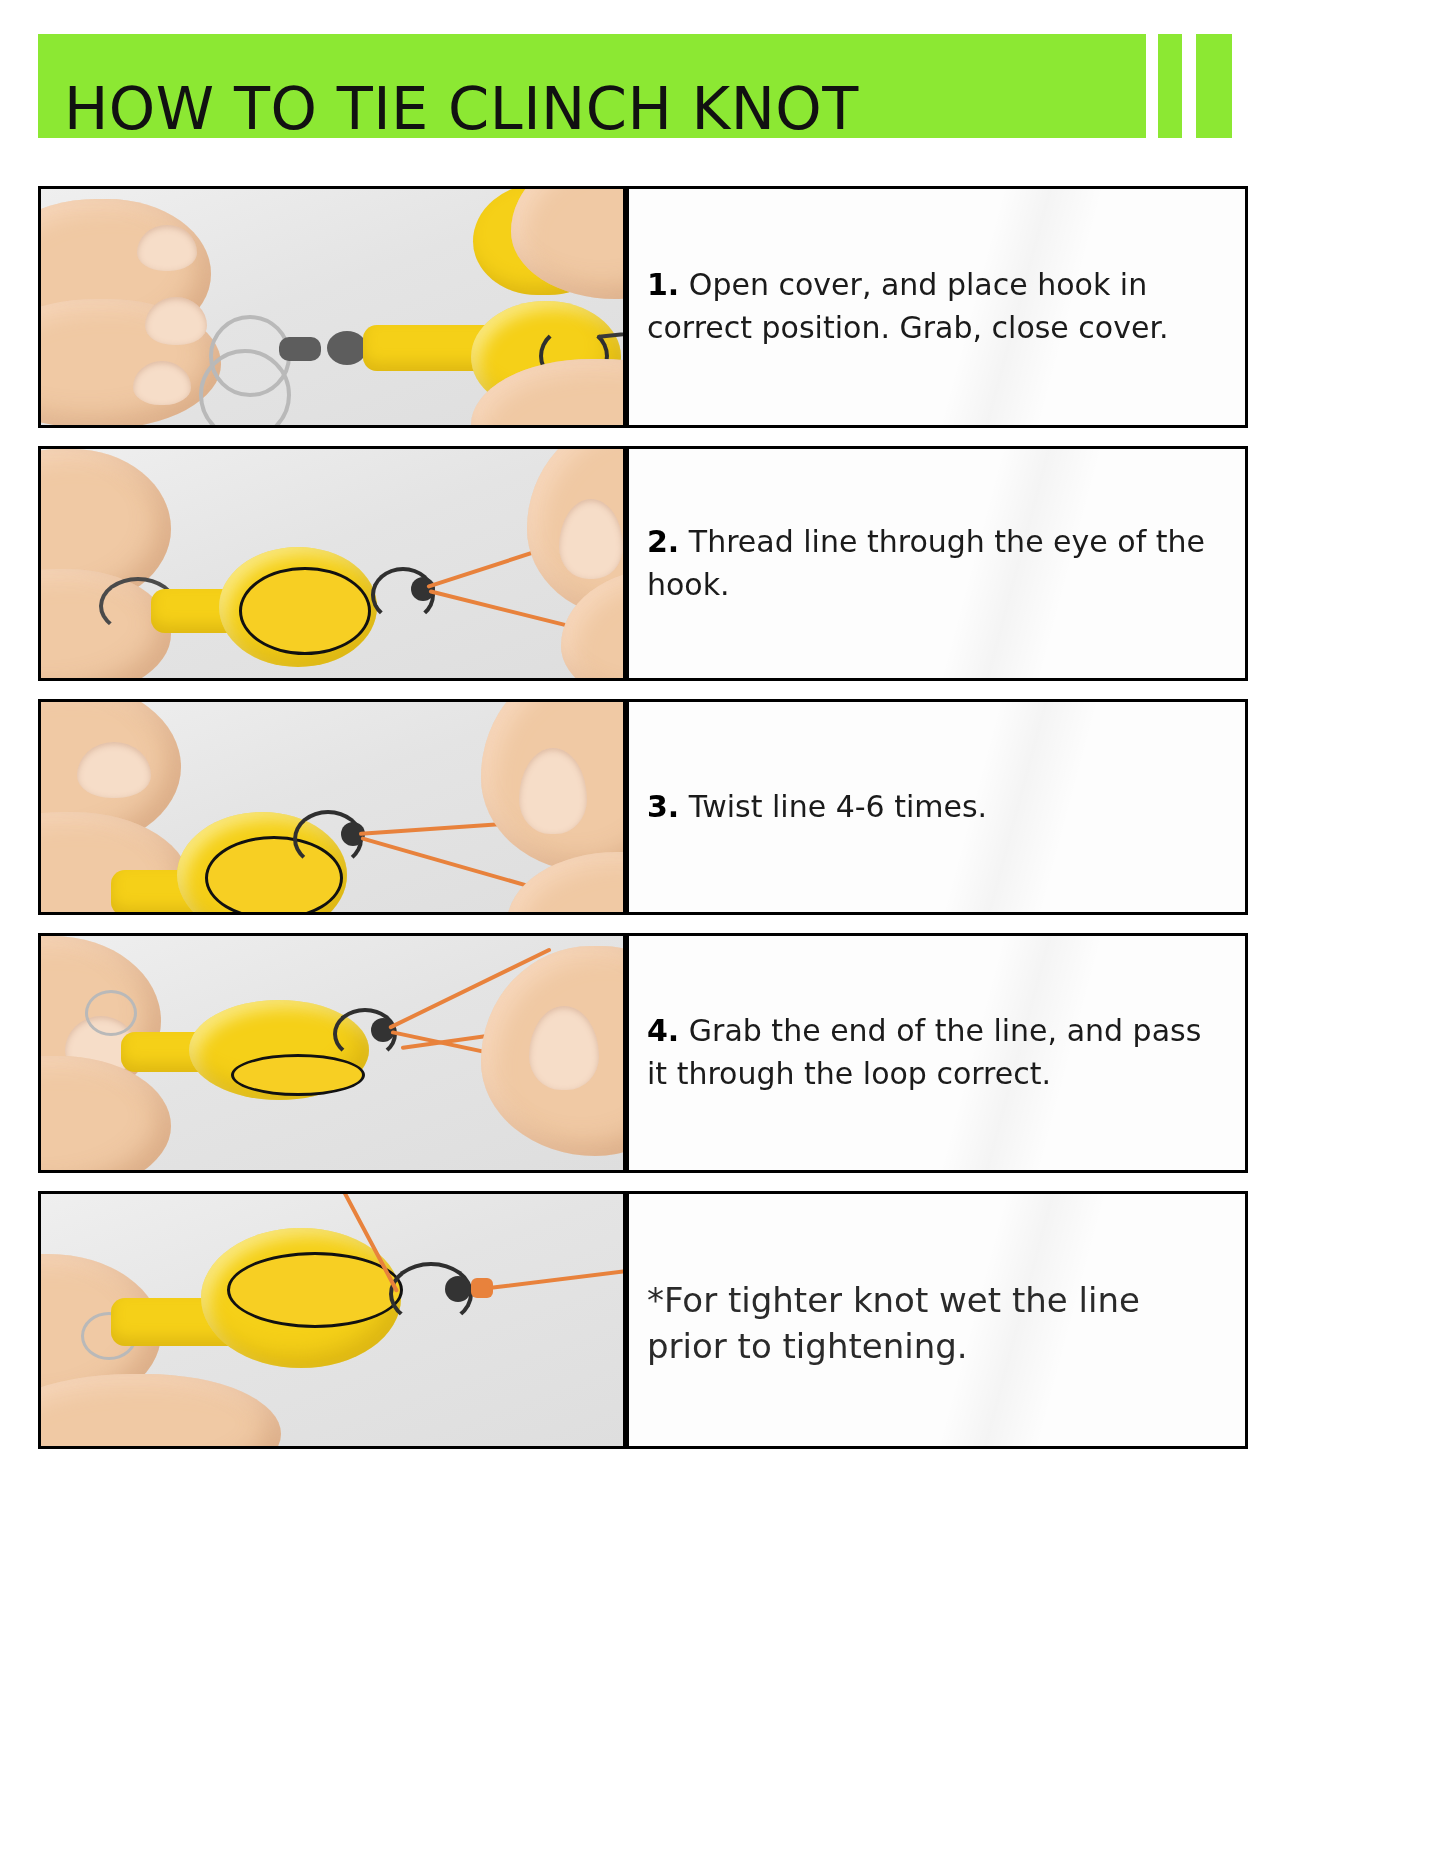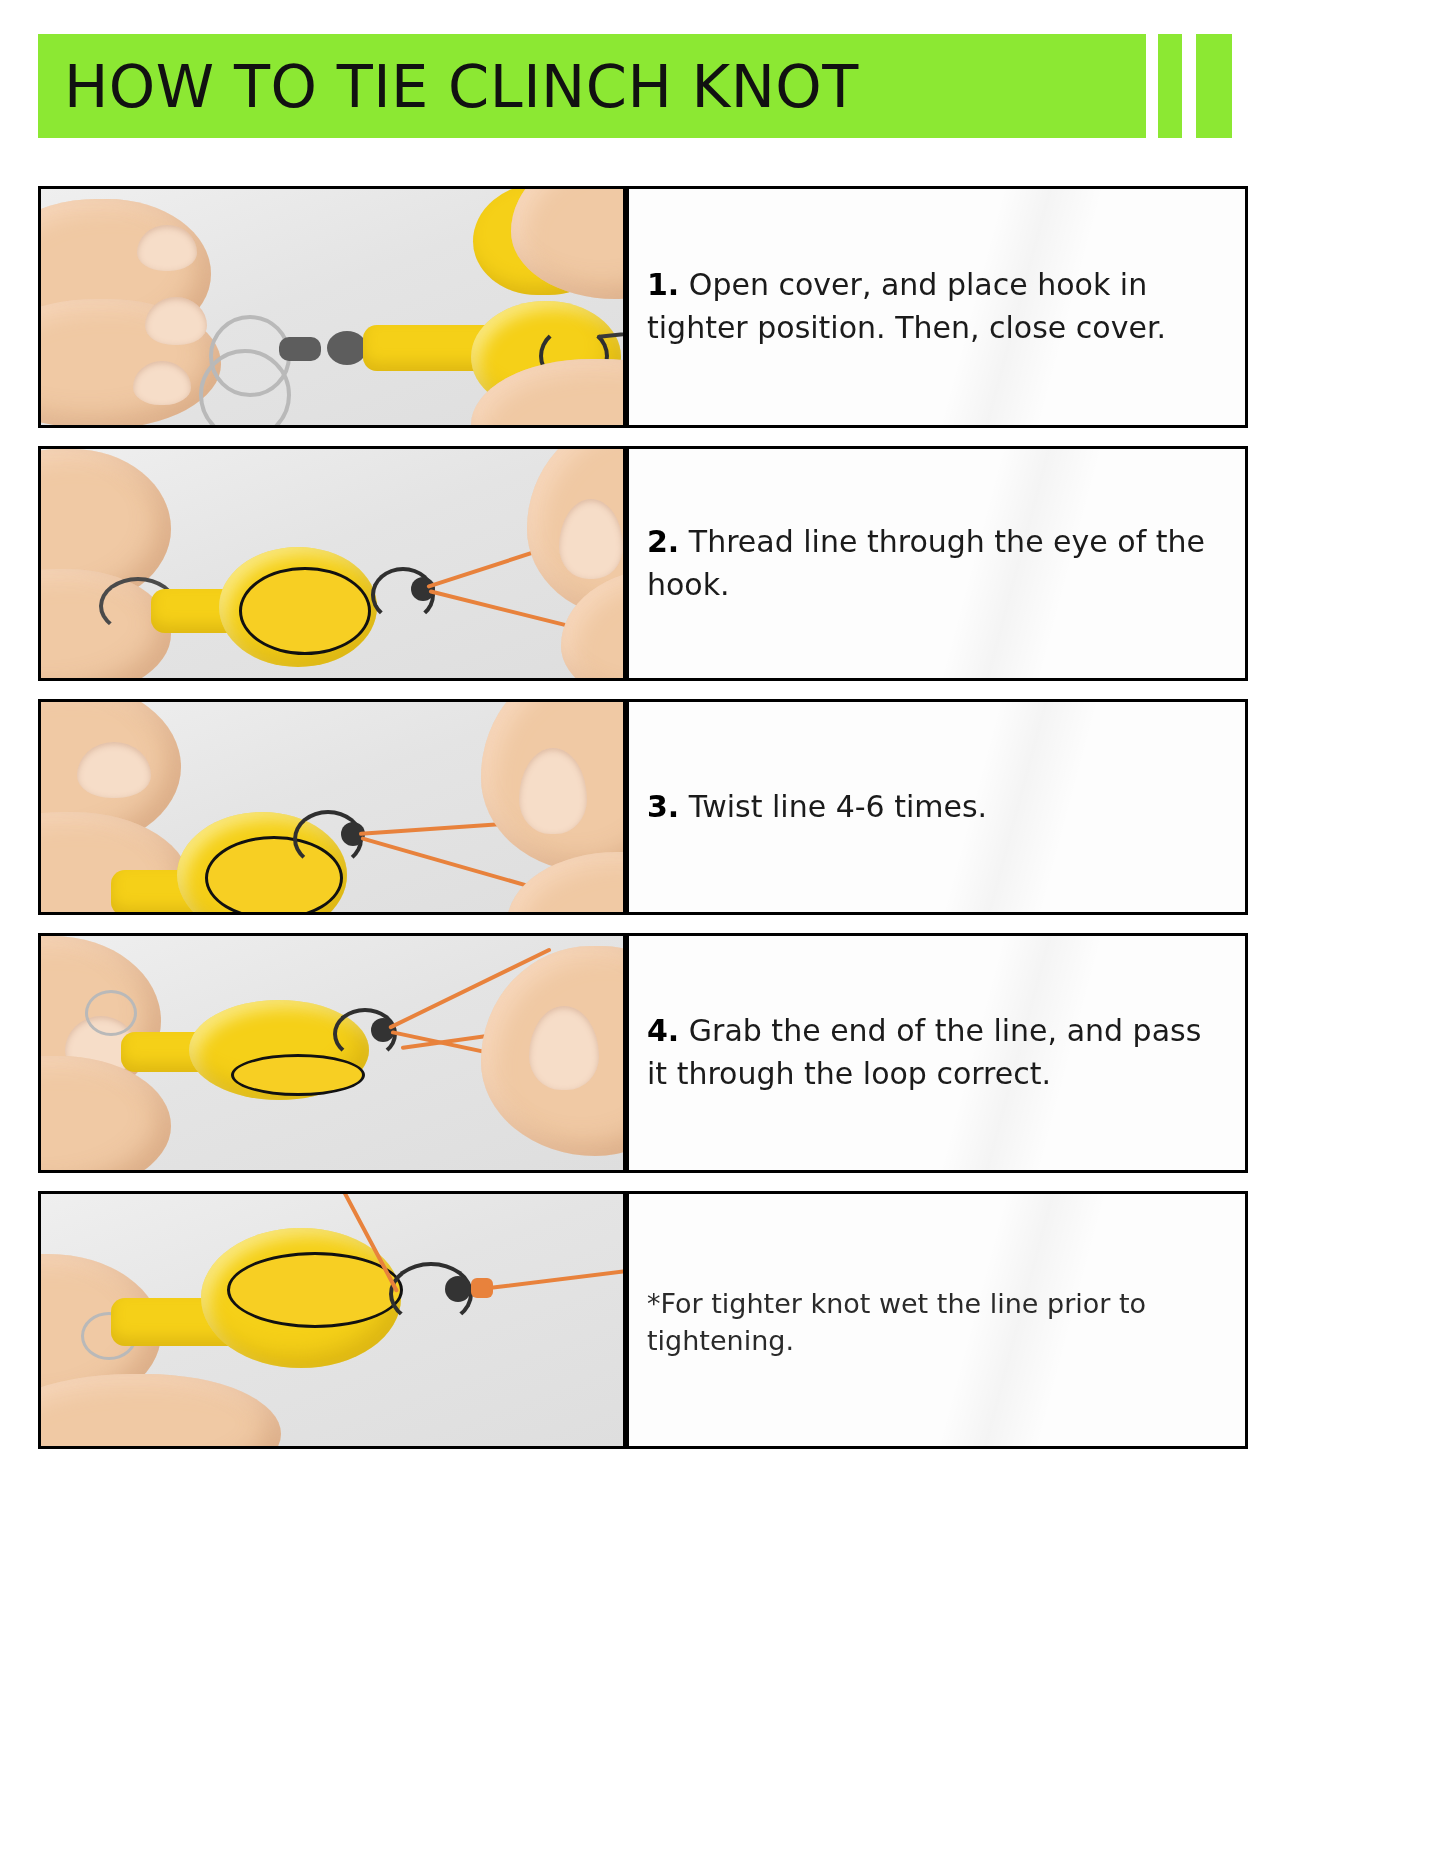--- a/index.html
+++ b/index.html
@@ -29,21 +29,21 @@
     top: 34px;
     width: 1210px;
     height: 104px;
     display: flex;
     align-items: stretch;
   }
   .header-bar {
     background: #8CE833;
     width: 1108px;
     display: flex;
-    align-items: center;
+    align-items: flex-end;
     padding-left: 26px;
     box-sizing: border-box;
   }
   .header-title {
     font-size: 59px;
     font-weight: 400;
     color: #111111;
     letter-spacing: 0.5px;
     line-height: 1;
     white-space: nowrap;
@@ -112,21 +112,21 @@
     line-height: 1.42;
     color: #1b1b1b;
     position: relative;
     z-index: 2;
   }
   .step-num {
     font-weight: bold;
     color: #000;
   }
   .step-note {
-    font-size: 27px;
+    font-size: 34px;
     line-height: 1.36;
     color: #2a2a2a;
     margin-top: 6px;
     position: relative;
     z-index: 2;
   }
 
   
   .bg-wall {
     position: absolute;
@@ -230,21 +230,21 @@
         <div class="cover" style="left:432px; top:-6px; width:140px; height:112px;"></div>
         <div class="hookwire" style="left:498px; top:136px; width:62px; height:54px; border-color:#2f2f2f; border-top-color:transparent;"></div>
         <div class="line" style="left:556px; top:146px; width:70px; transform:rotate(-6deg); background:#3a3a3a;"></div>
 
         <div class="hand" style="left:430px; top:170px; width:240px; height:120px;"></div>
         <div class="hand" style="left:470px; top:-40px; width:200px; height:150px;"></div>
       </div>
       <div class="text-cell">
         <div class="step-text">
           <span class="step-num">1.</span>
-          <span>Open cover, and place hook in tighter position. Then, close cover.</span>
+          <span>Open cover, and place hook in correct position. Grab, close cover.</span>
         </div>
       </div>
     </div>
 
     <div class="step-row r2">
       <div class="photo">
         <div class="bg-wall"></div>
         <div class="hand" style="left:-90px; top:0px; width:220px; height:160px;"></div>
         <div class="hand" style="left:-100px; top:120px; width:230px; height:130px;"></div>
         <div class="ring" style="left:58px; top:128px; width:70px; height:50px; border-color:#4a4a4a; border-bottom-color:transparent;"></div>

